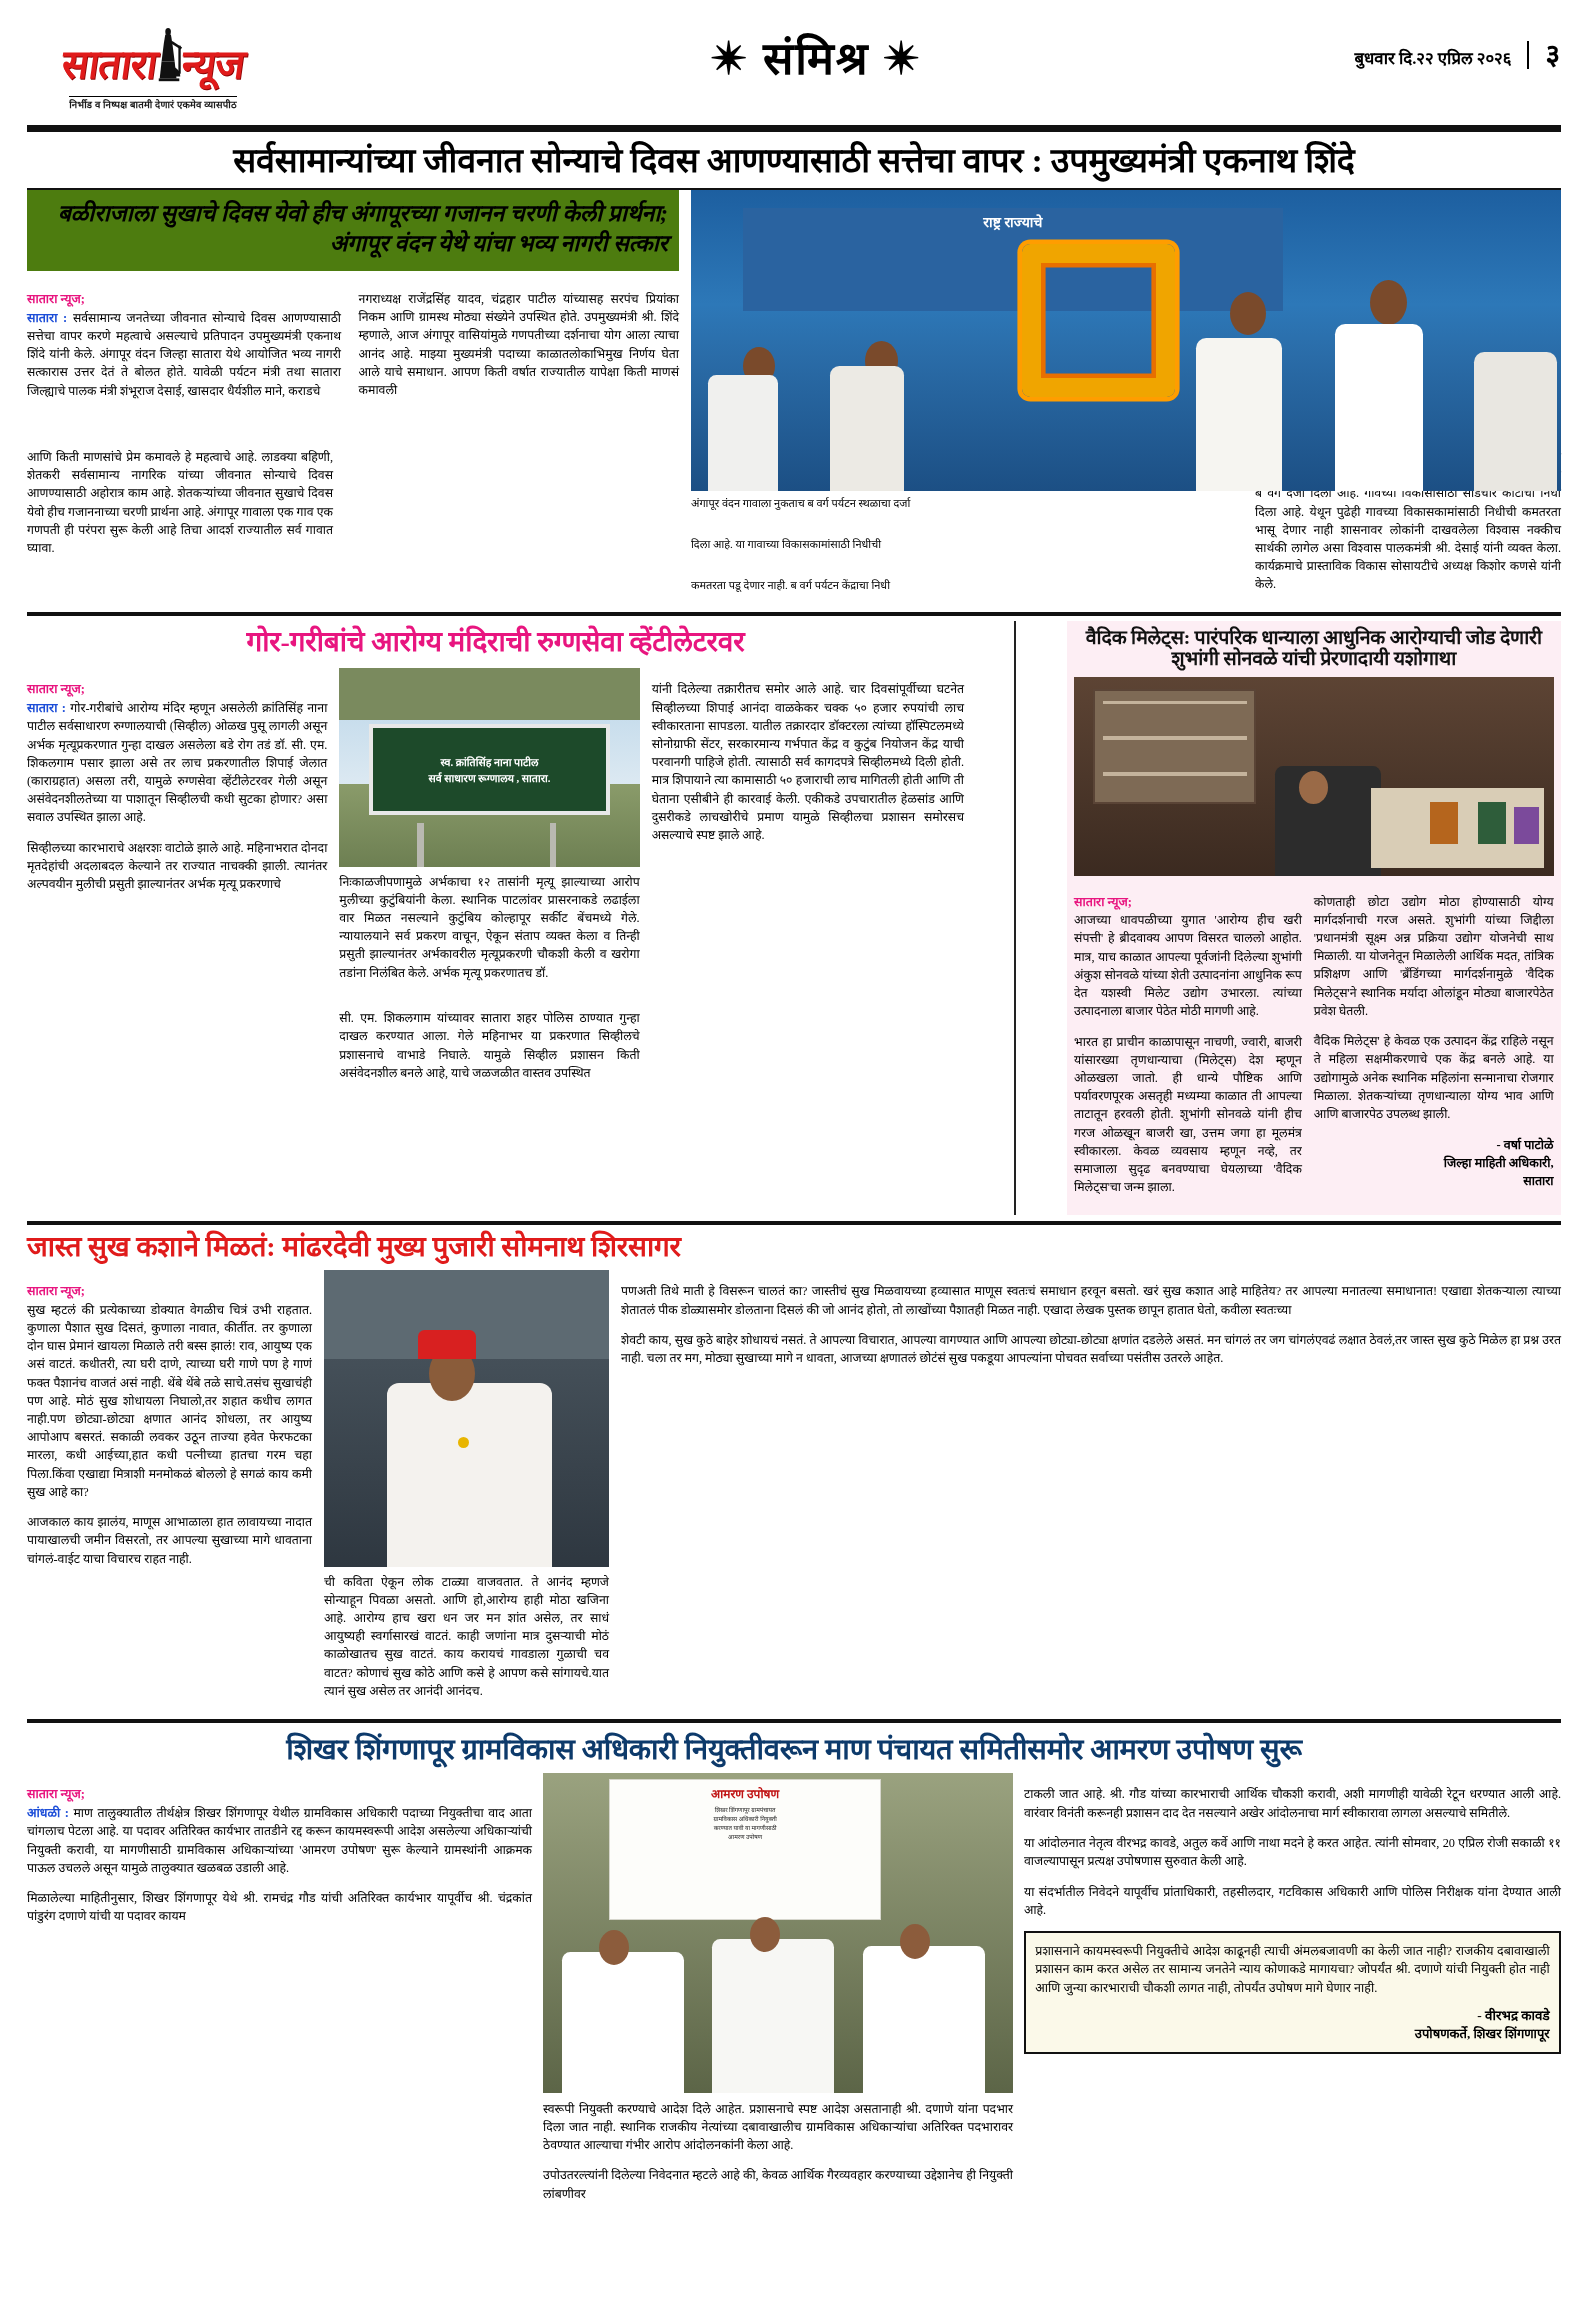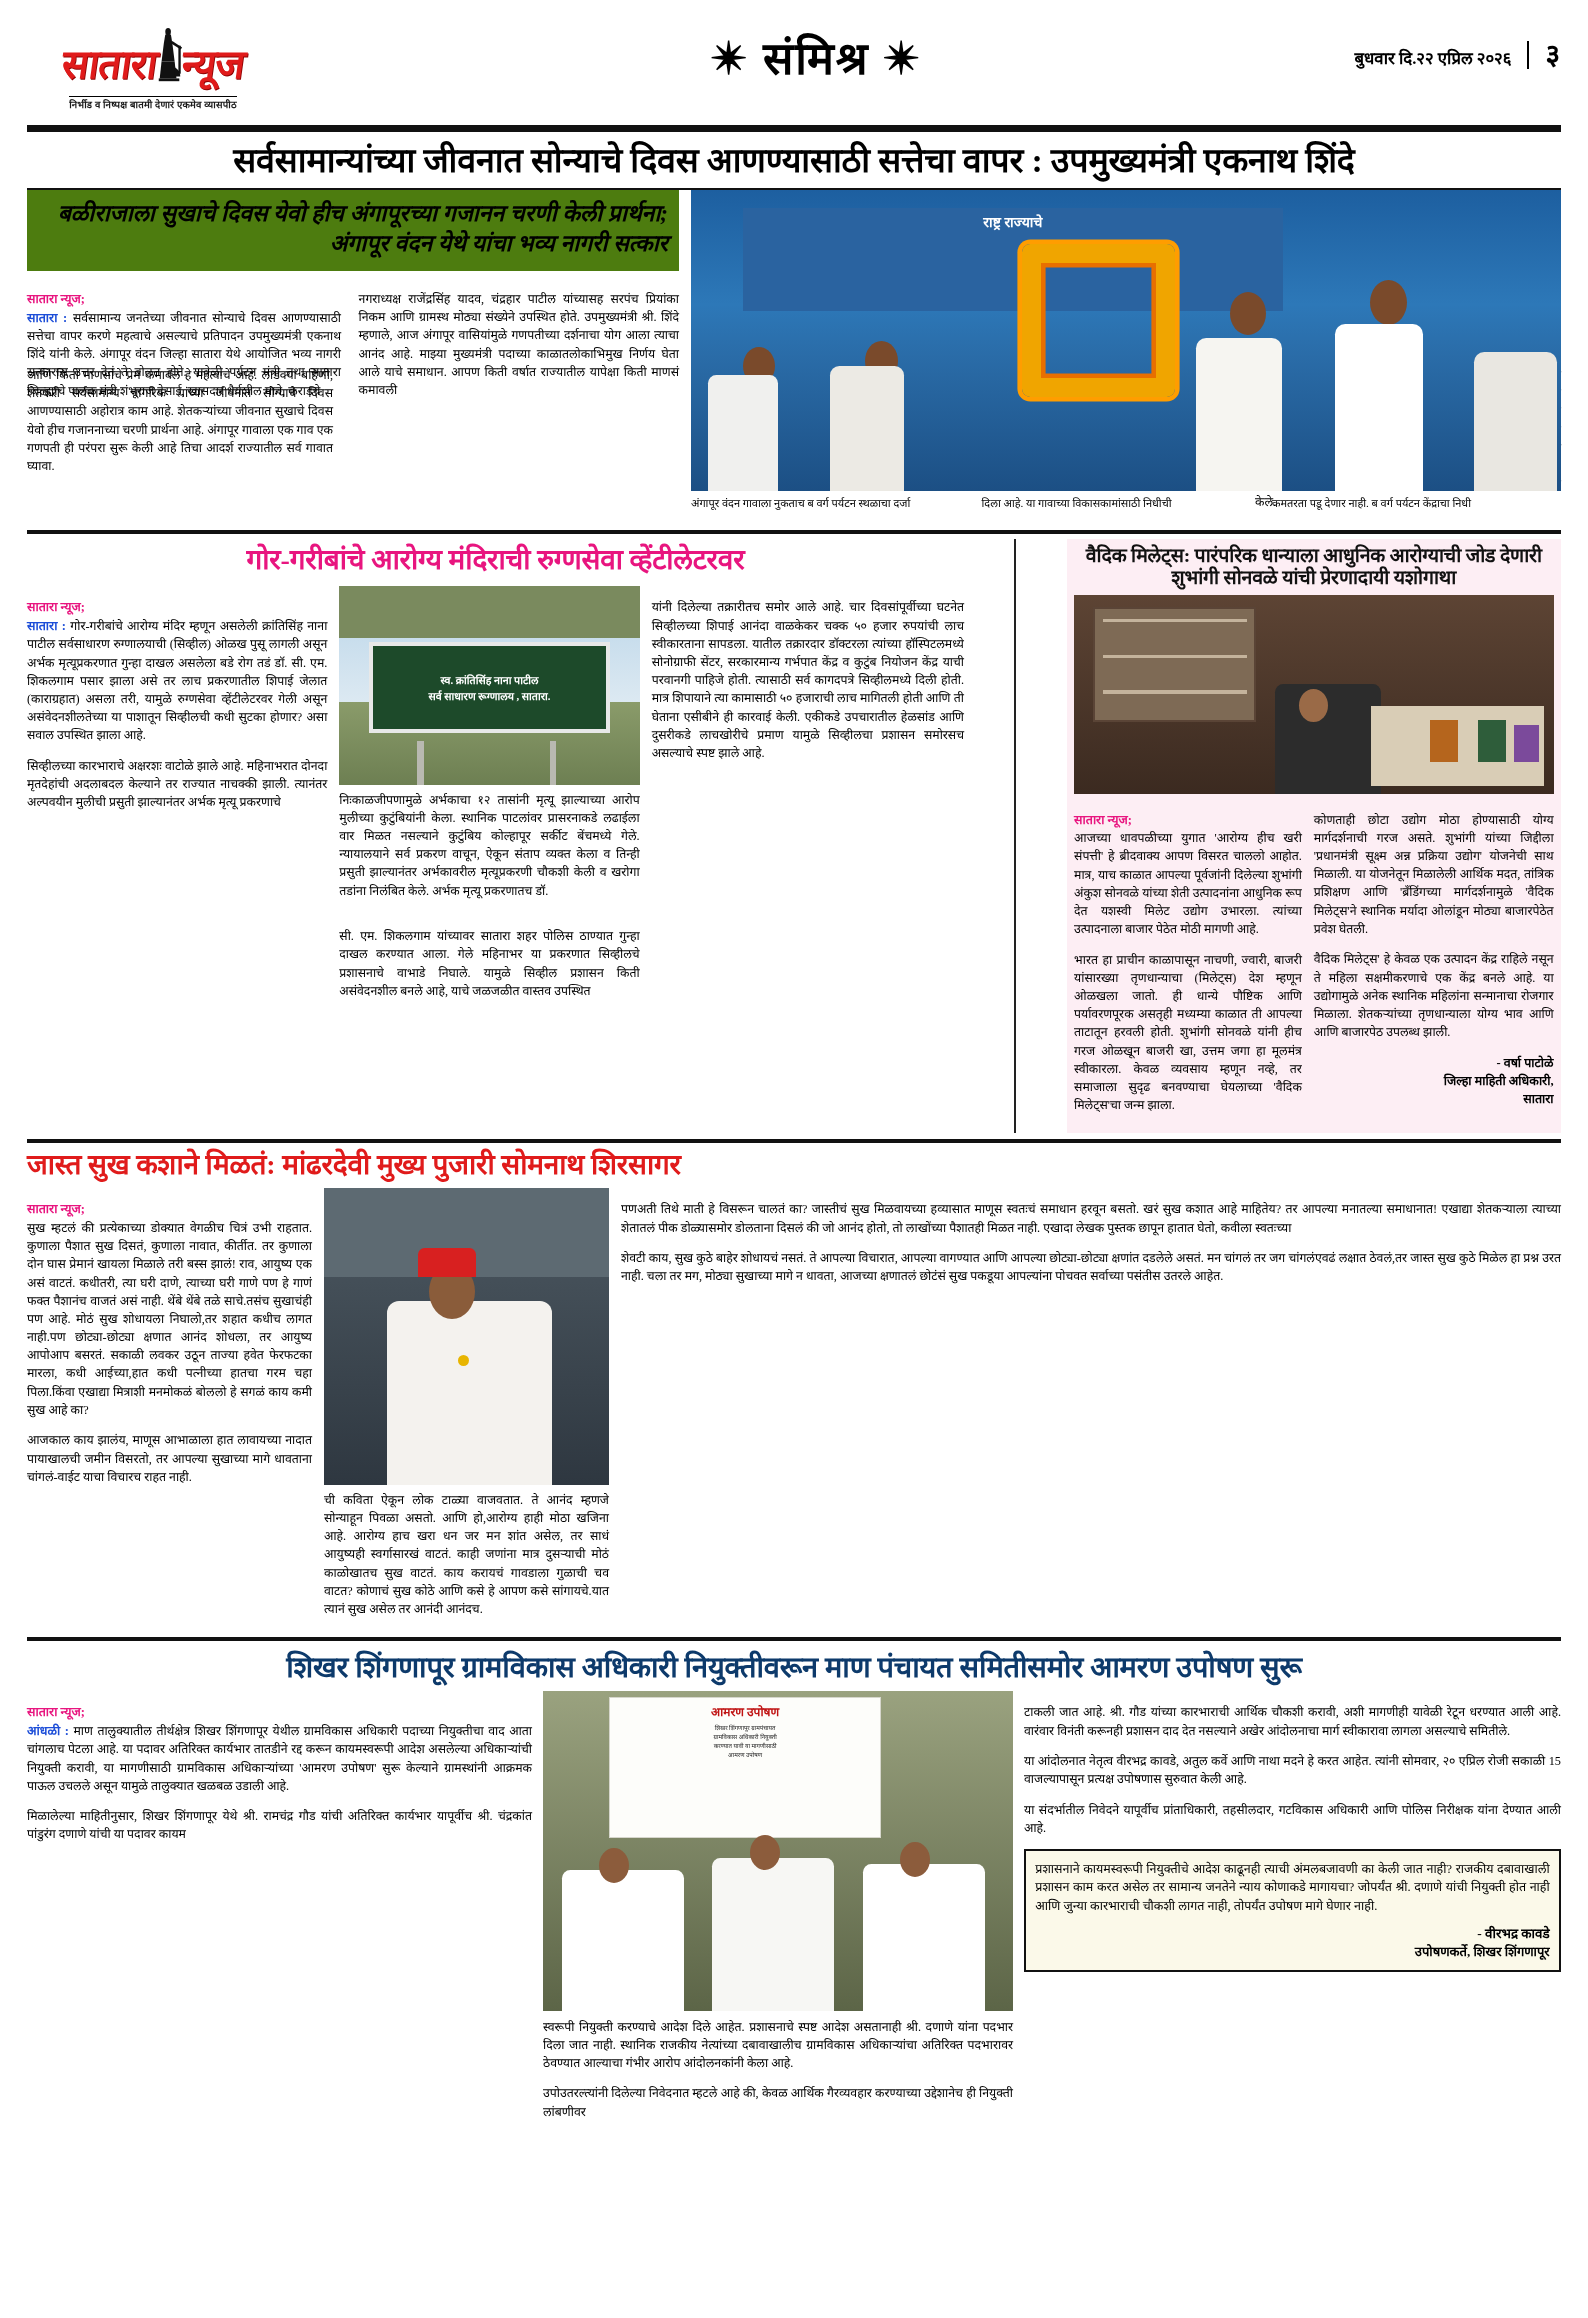--- a/index.html
+++ b/index.html
@@ -345,21 +345,21 @@
         <div class="lp-body" style="left:2%;width:70px;height:116px;background:#f0f0ee;border-radius:8.3px 8.3px 0 0;"></div>
         <div class="lp-head" style="left:20%;top:50%;width:33px;height:40px;"></div>
         <div class="lp-body" style="left:16%;width:74px;height:125px;background:#eceae4;border-radius:9.3px 9.3px 0 0;"></div>
         <div class="lp-head" style="left:62%;top:34%;width:36px;height:43px;"></div>
         <div class="lp-body" style="left:58%;width:86px;height:153px;background:#f6f5f1;border-radius:10.2px 10.2px 0 0;"></div>
         <div class="lp-head" style="left:78%;top:30%;width:37px;height:45px;"></div>
         <div class="lp-body" style="left:74%;width:88px;height:167px;background:#ffffff;border-radius:10.2px 10.2px 0 0;"></div>
         <div style="position:absolute;left:90%;bottom:0;width:83px;height:139px;background:#e9e7e1;border-radius:10.2px 10.2px 0 0;"></div>
       </div>
 
-      <div style="display:flex;gap:10px;">
+      <div style="display:flex;gap:10px;flex-direction:column;">
         <div style="width:33%">
             <p class="caption">अंगापूर वंदन गावाला नुकताच ब वर्ग पर्यटन स्थळाचा दर्जा</p>
           </div>
         <div style="width:33%">
             <p class="caption">दिला आहे. या गावाच्या विकासकामांसाठी निधीची</p>
           </div>
         <div style="width:34%">
             <p class="caption">कमतरता पडू देणार नाही. ब वर्ग पर्यटन केंद्राचा निधी</p>
           </div>
       </div>
@@ -530,21 +530,21 @@
         <div style="position:absolute;left:44%;bottom:44%;width:30px;height:35px;border-radius:50%;background:#8c5c3c;"></div>
         <div style="position:absolute;left:68%;bottom:0;width:26%;height:46%;background:#ffffff;border-radius:8.3px 8.3px 0 0;"></div>
         <div style="position:absolute;left:76%;bottom:42%;width:30px;height:35px;border-radius:50%;background:#8c5c3c;"></div>
       </div>
       <p class="btext" style="margin-top:6.5px;">स्वरूपी नियुक्ती करण्याचे आदेश दिले आहेत. प्रशासनाचे स्पष्ट आदेश असतानाही श्री. दणाणे यांना पदभार दिला जात नाही. स्थानिक राजकीय नेत्यांच्या दबावाखालीच ग्रामविकास अधिकाऱ्यांचा अतिरिक्त पदभारावर ठेवण्यात आल्याचा गंभीर आरोप आंदोलनकांनी केला आहे.</p>
       <p class="btext">उपोउतरल्त्यांनी दिलेल्या निवेदनात म्हटले आहे की, केवळ आर्थिक गैरव्यवहार करण्याच्या उद्देशानेच ही नियुक्ती लांबणीवर</p>
     </div>
 
     <div class="bot-right">
       <p class="btext">टाकली जात आहे. श्री. गौड यांच्या कारभाराची आर्थिक चौकशी करावी, अशी मागणीही यावेळी रेटून धरण्यात आली आहे. वारंवार विनंती करूनही प्रशासन दाद देत नसल्याने अखेर आंदोलनाचा मार्ग स्वीकारावा लागला असल्याचे समितीले.</p>
-      <p class="btext">या आंदोलनात नेतृत्व वीरभद्र कावडे, अतुल कर्वे आणि नाथा मदने हे करत आहेत. त्यांनी सोमवार, २० एप्रिल रोजी सकाळी 15 वाजल्यापासून प्रत्यक्ष उपोषणास सुरुवात केली आहे.</p>
+      <p class="btext">या आंदोलनात नेतृत्व वीरभद्र कावडे, अतुल कर्वे आणि नाथा मदने हे करत आहेत. त्यांनी सोमवार, 20 एप्रिल रोजी सकाळी ११ वाजल्यापासून प्रत्यक्ष उपोषणास सुरुवात केली आहे.</p>
       <p class="btext">या संदर्भातील निवेदने यापूर्वीच प्रांताधिकारी, तहसीलदार, गटविकास अधिकारी आणि पोलिस निरीक्षक यांना देण्यात आली आहे.</p>
 
       <div class="quote-box">
         <div class="qt">प्रशासनाने कायमस्वरूपी नियुक्तीचे आदेश काढूनही त्याची अंमलबजावणी का केली जात नाही? राजकीय दबावाखाली प्रशासन काम करत असेल तर सामान्य जनतेने न्याय कोणाकडे मागायचा? जोपर्यंत श्री. दणाणे यांची नियुक्ती होत नाही आणि जुन्या कारभाराची चौकशी लागत नाही, तोपर्यंत उपोषण मागे घेणार नाही.</div>
         <div class="qa">- वीरभद्र कावडे</div>
         <div class="qr">उपोषणकर्ते, शिखर शिंगणापूर</div>
       </div>
     </div>
   </div>
 

